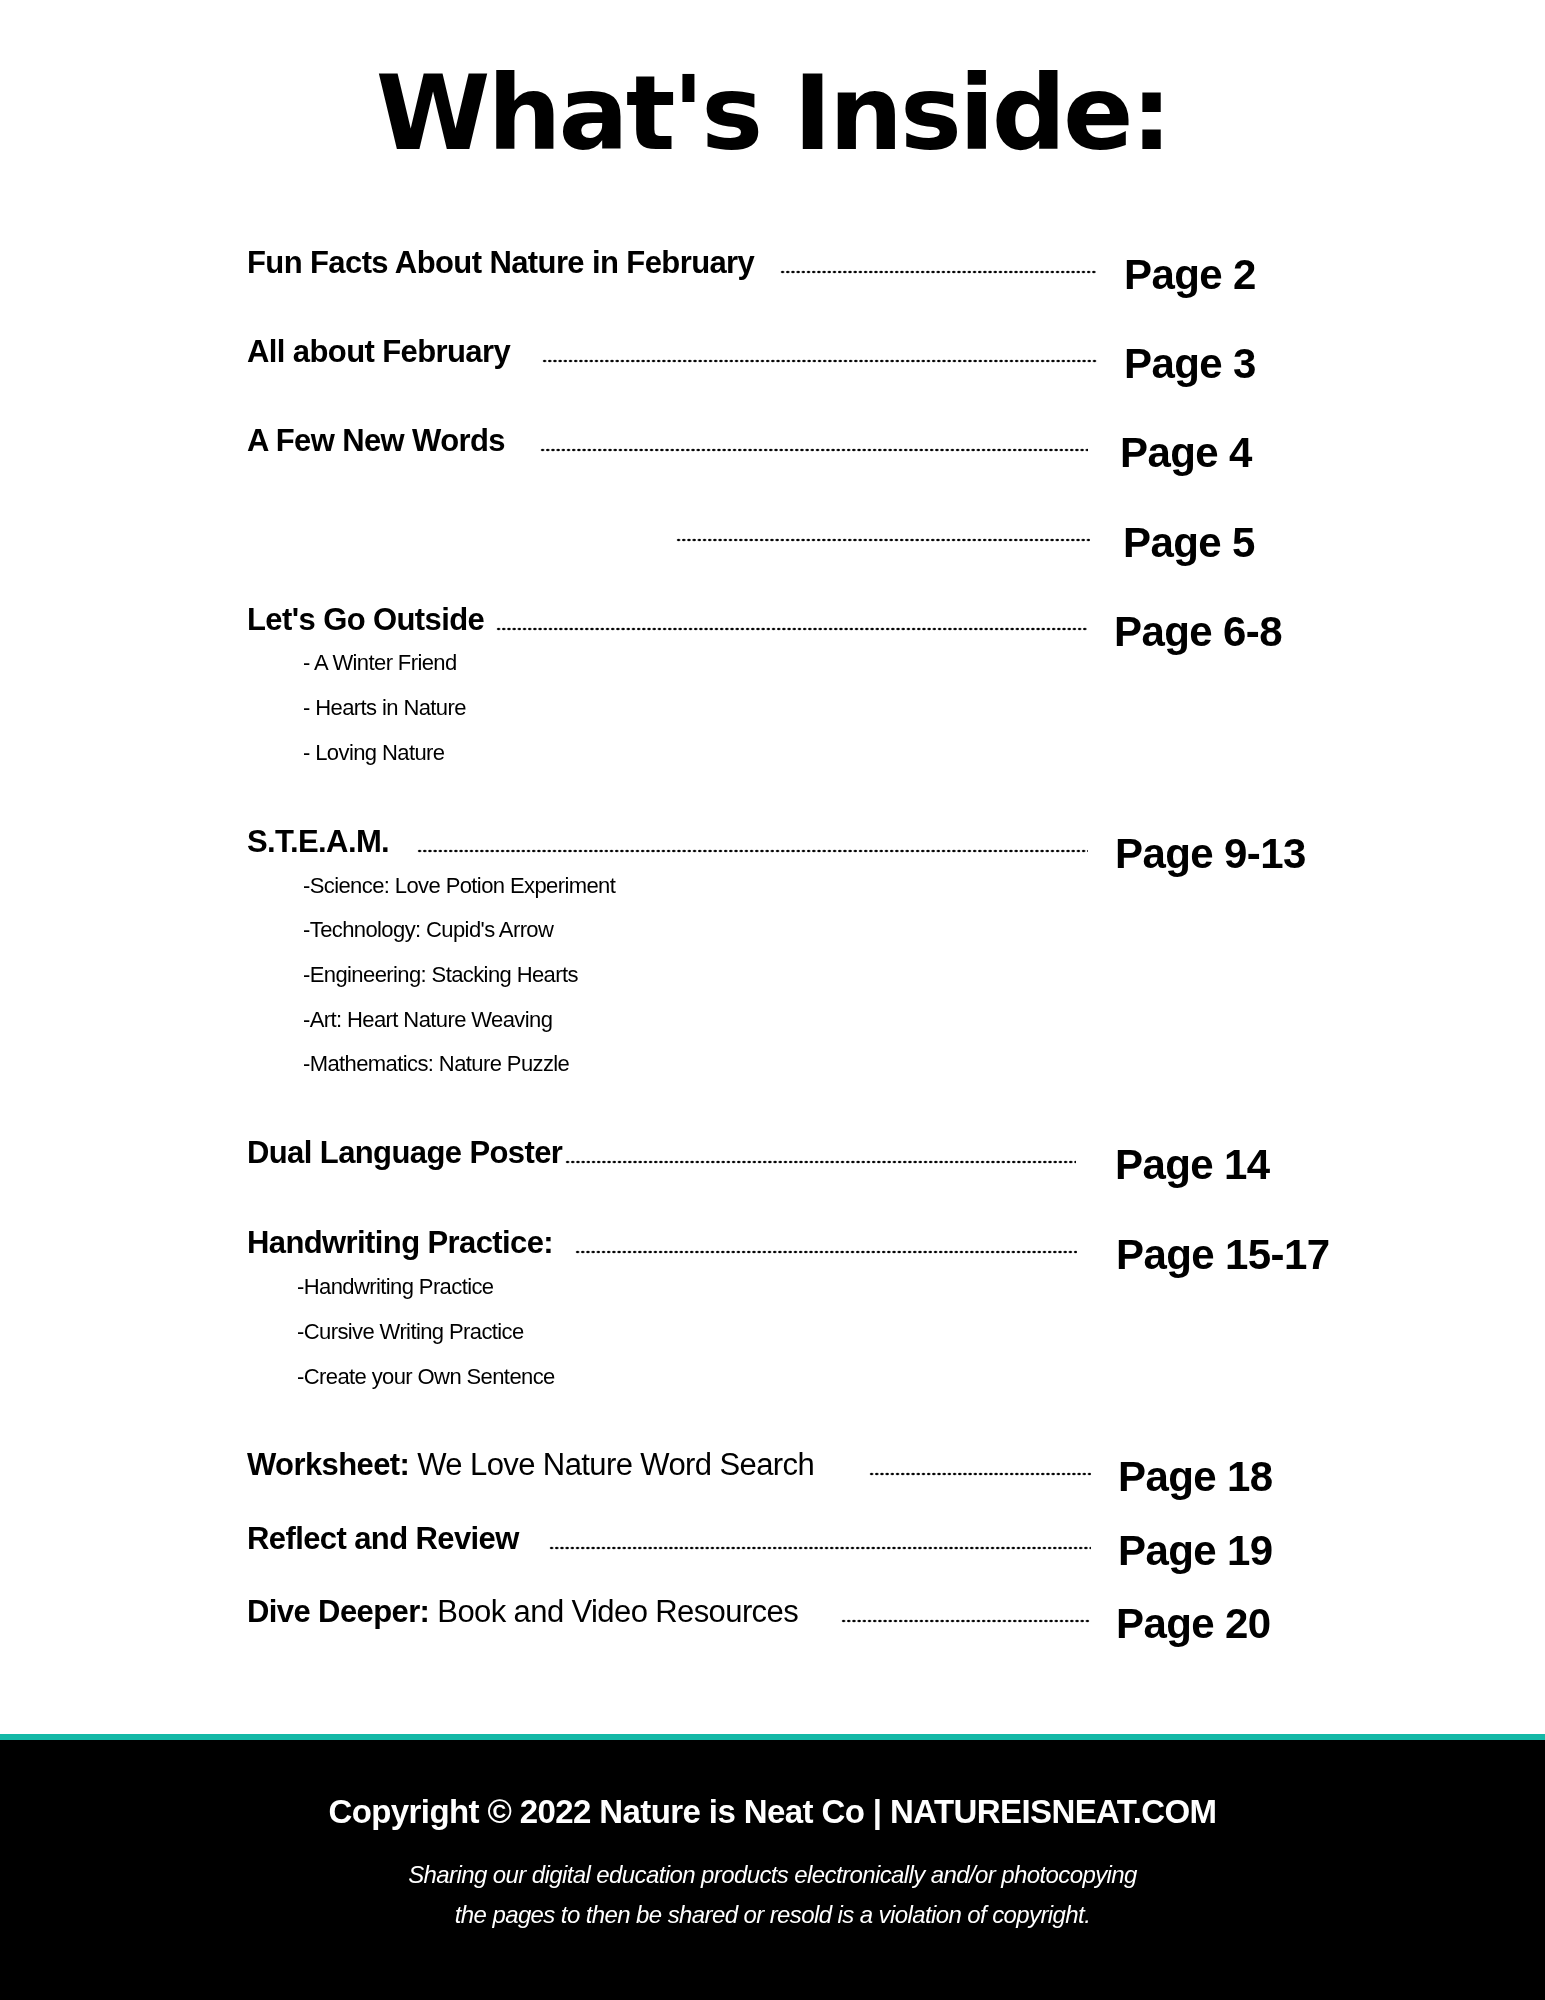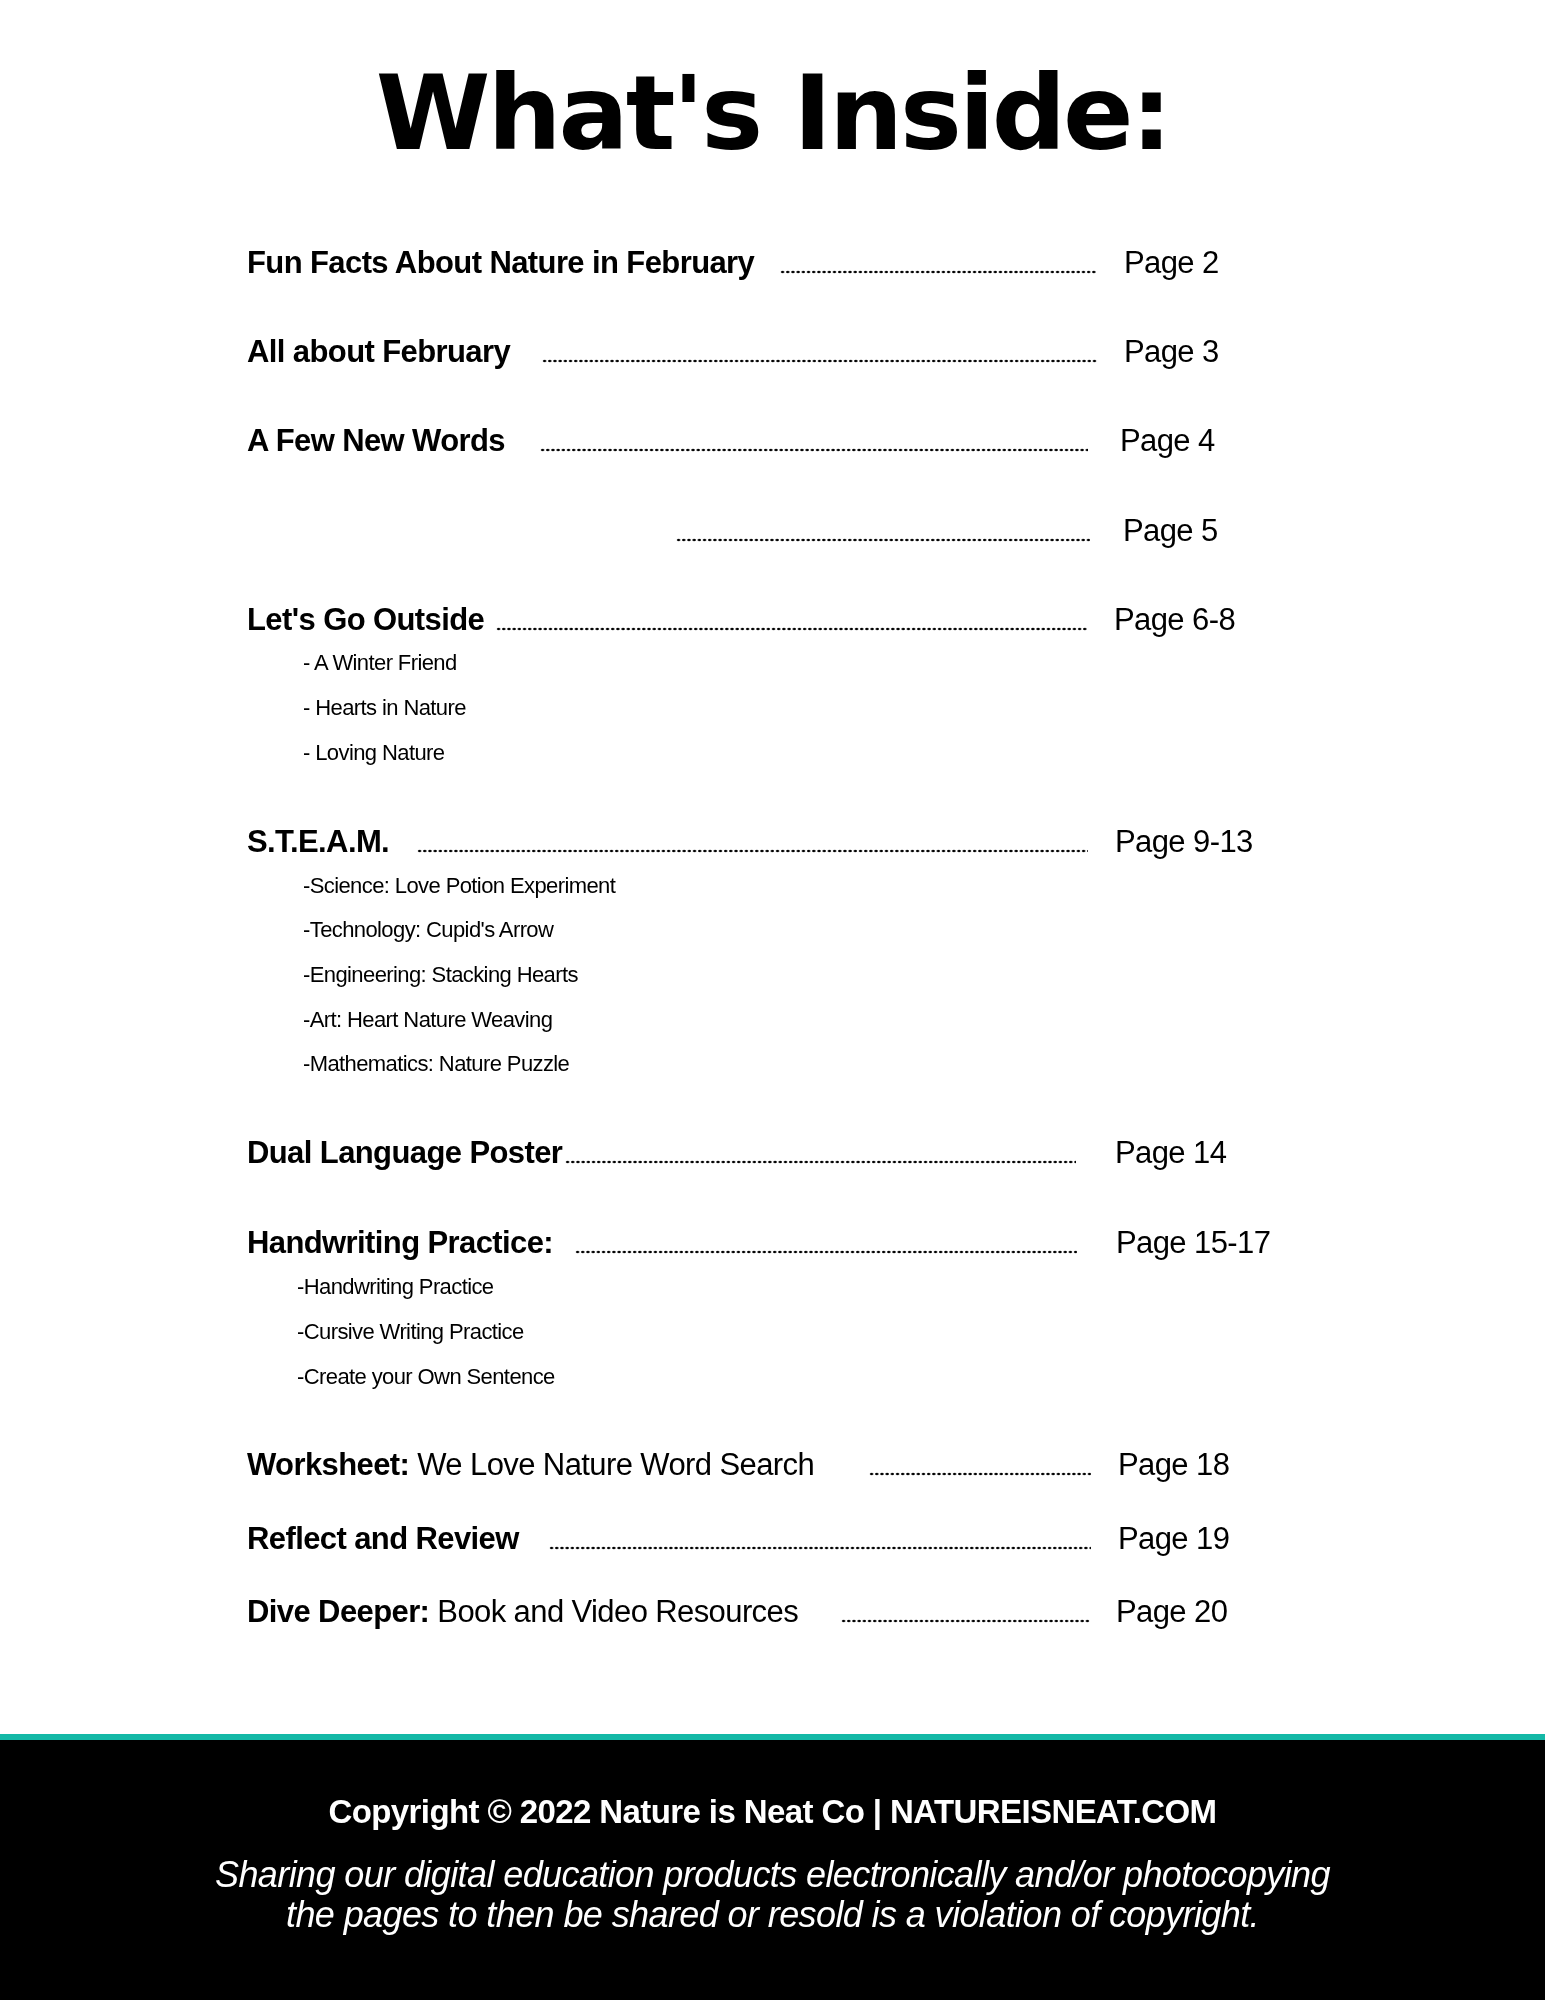--- a/index.html
+++ b/index.html
@@ -9,30 +9,30 @@
            font-family: "DejaVu Sans", sans-serif; font-weight: bold; font-size: 104px;
            letter-spacing: -3px; line-height: 130px; margin: 0; }
   .row { position: absolute; left: 247px; height: 40px; width: 1100px; }
   .row .label { position: absolute; left: 0; top: 0; font-size: 31px; line-height: 40px;
                 white-space: nowrap; letter-spacing: -0.6px; }
   .row .label b { font-weight: bold; }
   .row .label .normal { font-weight: normal; }
   .leader { position: absolute; top: 27px; height: 4px;
             background-image: radial-gradient(circle, #000 1.3px, transparent 1.6px);
             background-size: 5.2px 4px; background-repeat: repeat-x; }
-  .page { position: absolute; top: 0; font-size: 31px; line-height: 40px; font-weight: normal;
+  .page { position: absolute; top: 12px; font-size: 42px; line-height: 40px; font-weight: bold;
           white-space: nowrap; letter-spacing: -0.6px; }
   .sub { position: absolute; font-size: 22px; line-height: 40px; white-space: nowrap;
          letter-spacing: -0.6px; }
   .footer { position: absolute; left: 0; top: 1734px; width: 1545px; height: 265px; background: #000;
             border-top: 6px solid #14b8a6; }
   .copyright { position: absolute; left: 0; top: 50px; width: 1545px; text-align: center; color: #fff;
                font-weight: bold; font-size: 33px; line-height: 44px; letter-spacing: -0.6px; }
   .notice { position: absolute; left: 0; top: 115px; width: 1545px; text-align: center; color: #fff;
-            font-style: italic; font-size: 36px; line-height: 40px; letter-spacing: -0.6px; }
+            font-style: italic; font-size: 24px; line-height: 40px; letter-spacing: -0.6px; }
 </style>
 </head>
 <body>
 
 <h1 class="title">What's Inside:</h1>
 
 <div id="toc">
     <div class="row" style="top: 243px;">
       <span class="label"><b>Fun Facts About Nature in February</b></span>
       <span class="leader" style="left: 533px; width: 317px;"></span>

